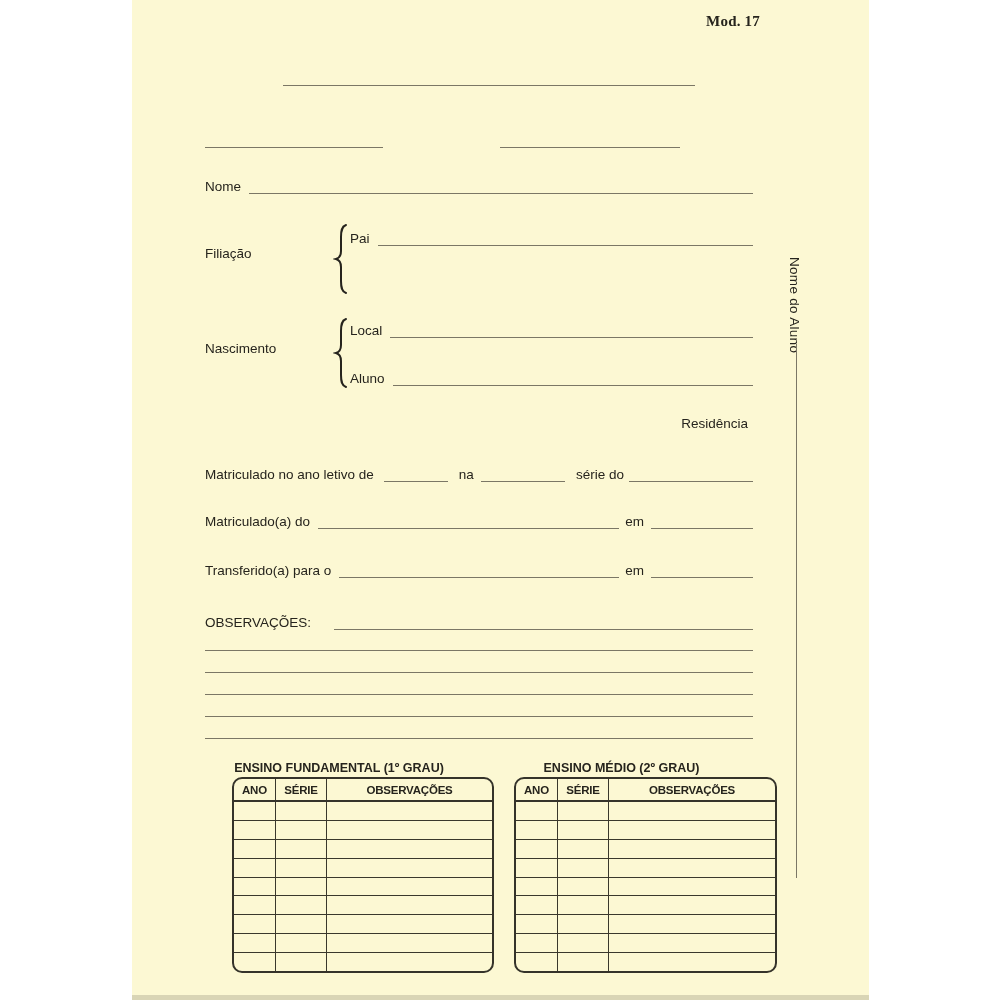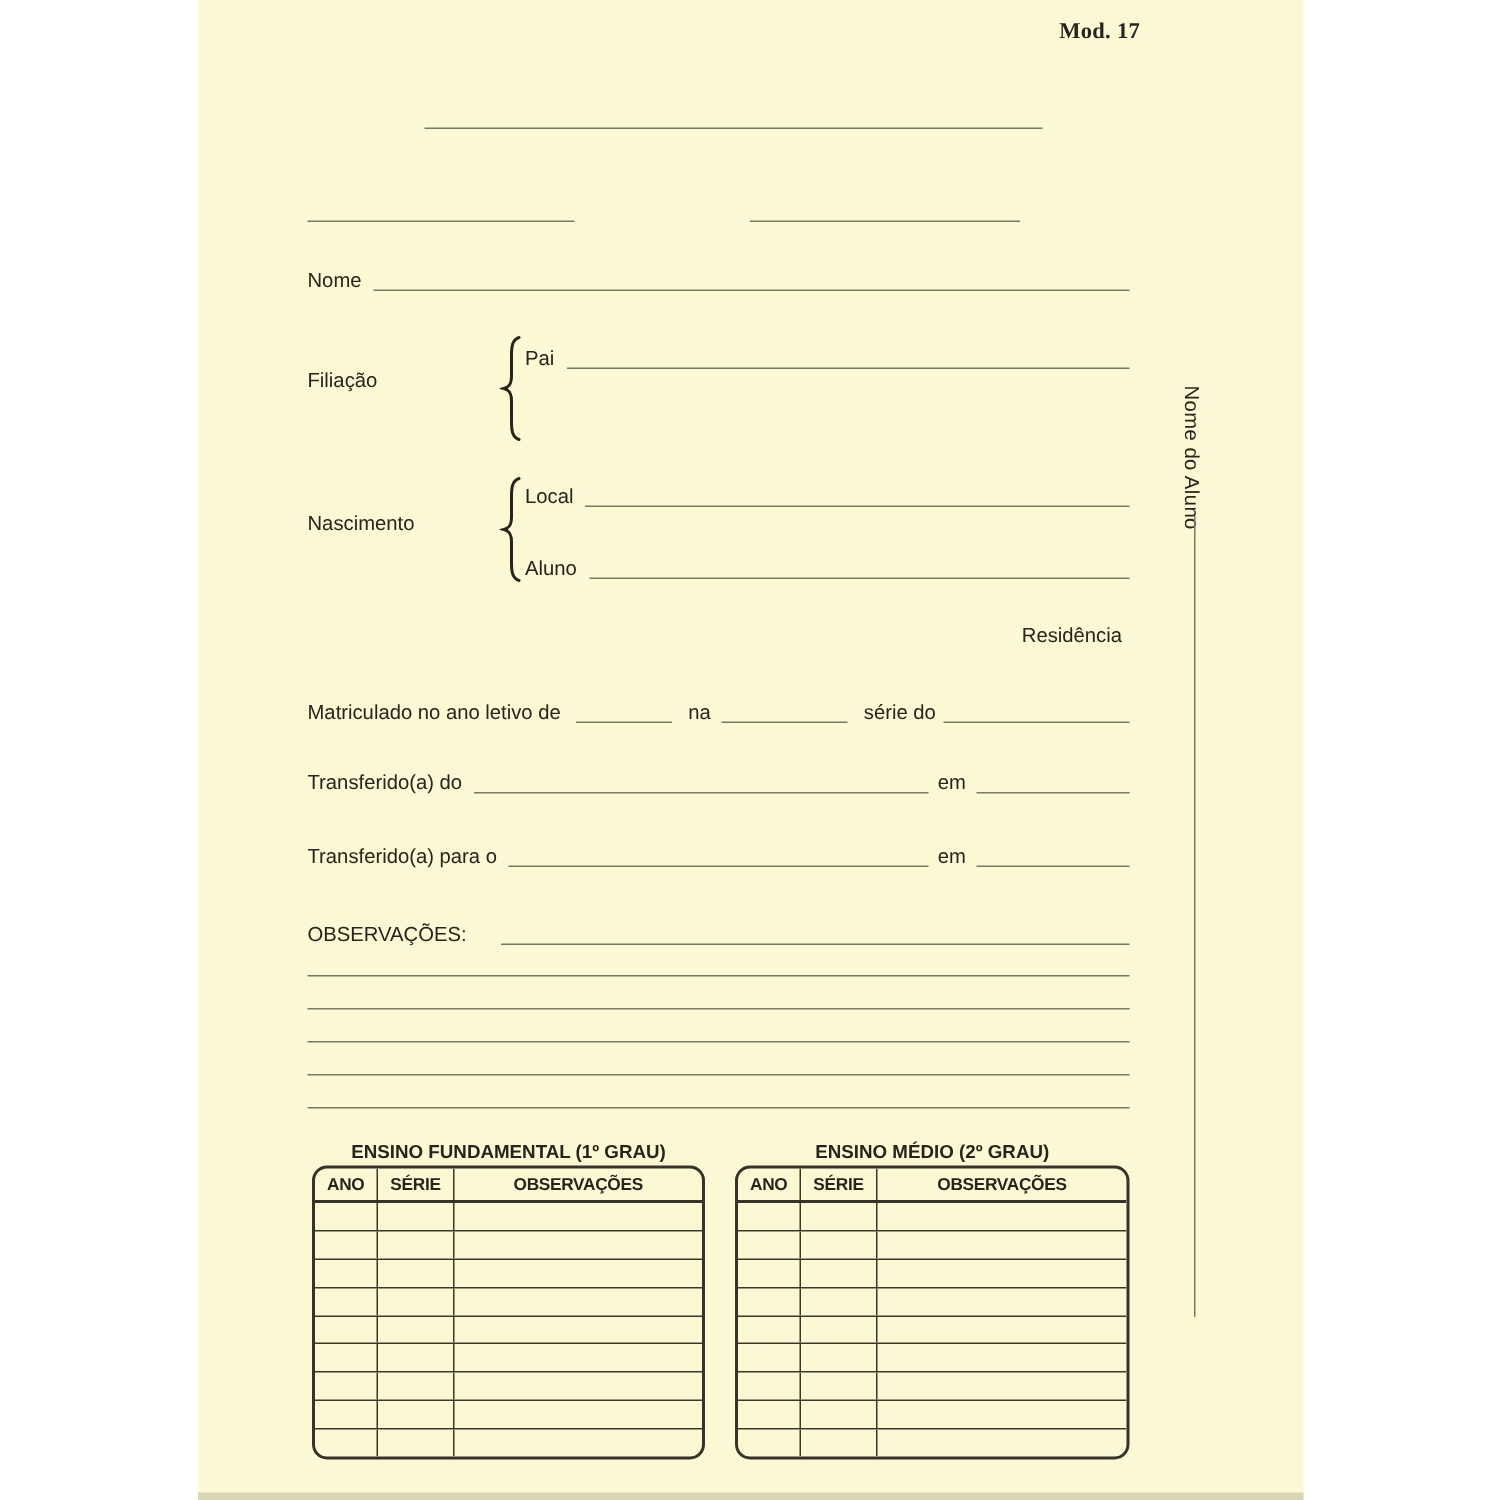--- a/index.html
+++ b/index.html
@@ -34,20 +34,21 @@
   .obsline{position:absolute;left:73px;width:548px;height:0;border-bottom:1.2px solid #7b7765;}
   .brace{position:absolute;width:16px;height:74px;}
   .brace svg{display:block;width:100%;height:100%;}
   
   .tbl-title{position:absolute;font-size:12.5px;font-weight:700;text-align:center;white-space:nowrap;}
   .school-table{
     position:absolute;box-sizing:border-box;
     border:2px solid #35332a;border-radius:10px;
     display:flex;flex-direction:column;overflow:hidden;
     background:transparent;
+    margin-left:24px;
   }
   .thead{display:flex;flex:0 0 21px;border-bottom:2px solid #35332a;align-items:center;}
   .trow{display:flex;flex:1 1 auto;border-bottom:1px solid #3a382c;}
   .tbody{display:flex;flex-direction:column;flex:1 1 auto;}
   .tbody .trow:last-child{border-bottom:none;}
   .c{box-sizing:border-box;border-right:1.2px solid #3a382c;height:100%;}
   .c3{border-right:none;flex:1 1 auto;}
   .c1{flex:0 0 42px;}
   .c2{flex:0 0 51px;}
   .thead .c{display:flex;align-items:center;justify-content:center;
@@ -111,21 +112,21 @@
     <div class="frow" style="left:73px;top:465px;width:548px;">
       <span class="lbl">Matriculado no ano letivo de</span>
       <span class="seg" style="width:64px;"></span>
       <span class="lbl mid">na</span>
       <span class="seg" style="width:84px;"></span>
       <span class="lbl mid">série do</span>
       <span class="fill"></span>
     </div>
 
     <div class="frow" style="left:73px;top:512px;width:548px;">
-      <span class="lbl">Transferido(a) do</span>
+      <span class="lbl">Matriculado(a) do</span>
       <span class="fill"></span>
       <span class="lbl mid">em</span>
       <span class="seg" style="width:102px;margin-right:0;"></span>
     </div>
 
     <div class="frow" style="left:73px;top:561px;width:548px;">
       <span class="lbl">Transferido(a) para o</span>
       <span class="fill"></span>
       <span class="lbl mid">em</span>
       <span class="seg" style="width:102px;margin-right:0;"></span>

